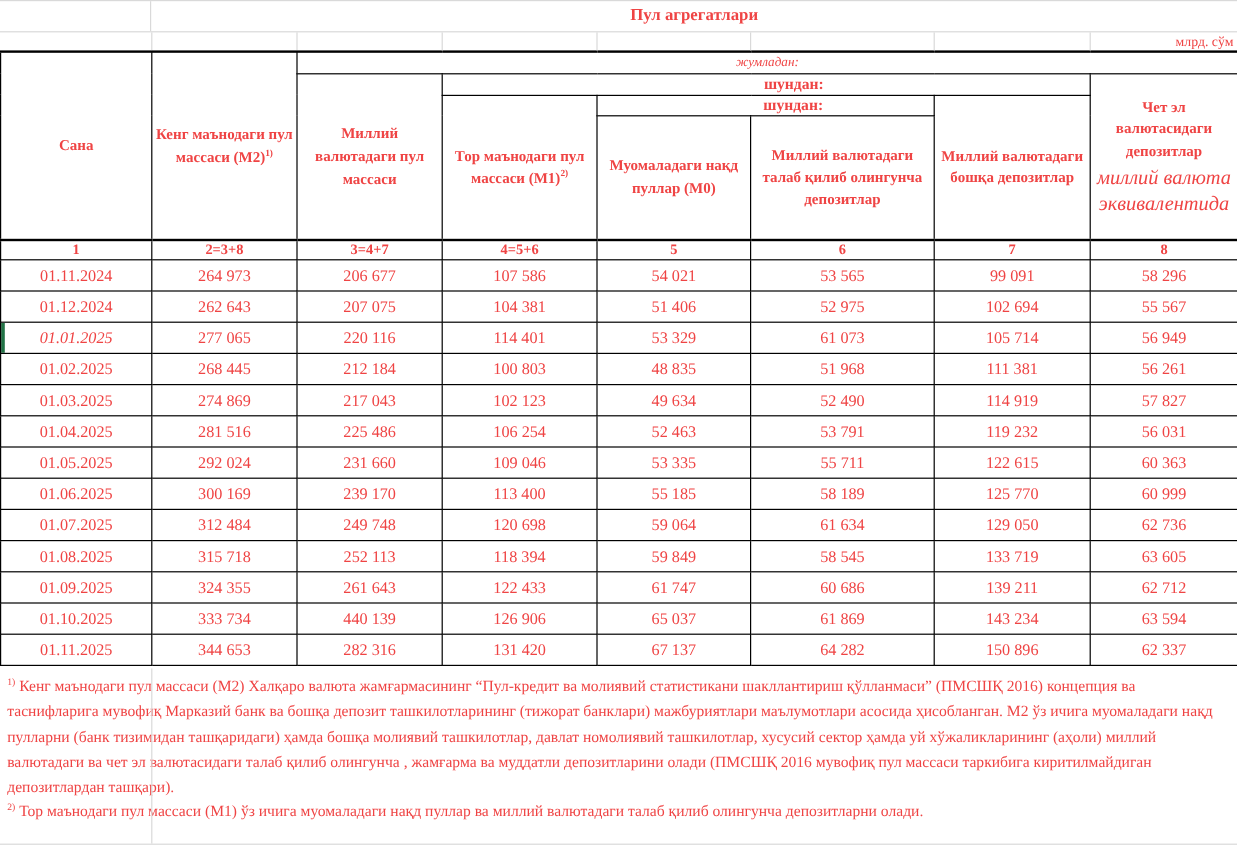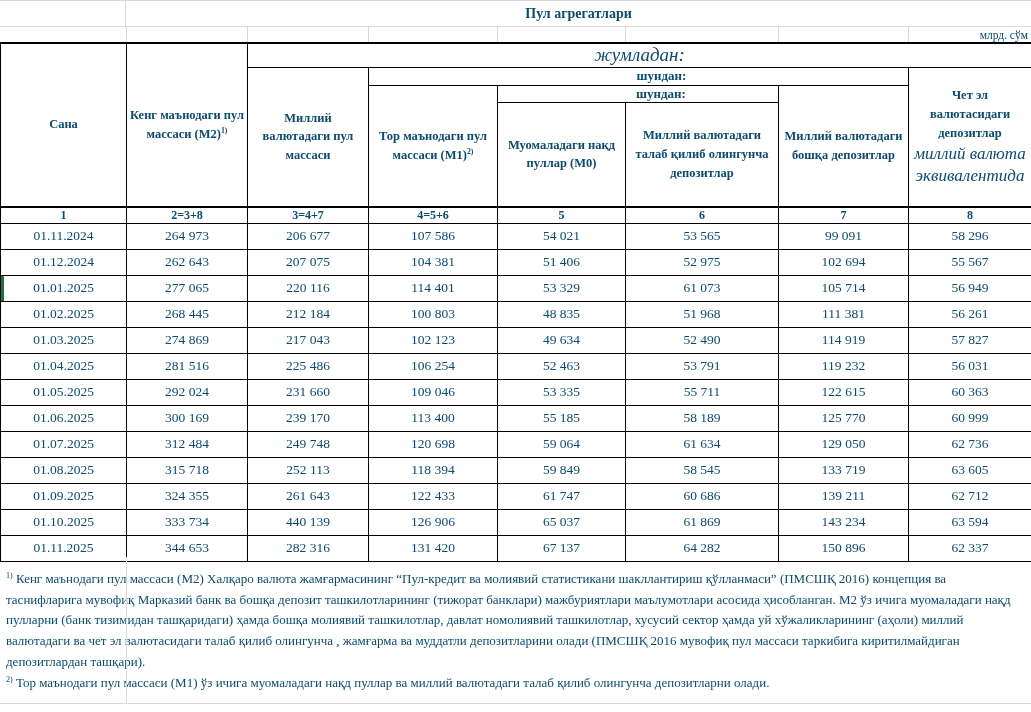--- a/index.html
+++ b/index.html
@@ -1,42 +1,42 @@
 <!DOCTYPE html>
 <html><head>
 <meta charset="utf-8">
 <style>
   * { margin:0; padding:0; box-sizing:border-box; }
   html,body { background:#ffffff; }
   .page {
     position:relative; width:1031px; height:712px; background:#fff;
-    font-family:"Liberation Serif","DejaVu Serif",serif; color:#0c4a6e; overflow:hidden;
+    font-family:"Liberation Serif","DejaVu Serif",serif; color:#ef4444; overflow:hidden;
   }
   
   .title-row { display:flex; height:26px; border-top:1px solid #d9d9d9; }
   .title-spacer { width:126px; border-right:1px solid #d9d9d9; }
   .title { flex:1; text-align:center; font-weight:bold; font-size:14px; line-height:25px; }
   .unit-row {
     display:grid; grid-template-columns:126px 121px 121px 129px 128px 153px 130px 123px;
     height:16px; border-top:1px solid #d9d9d9;font-family:Liberation Serif, serif;
   }
   .unit-row .u { border-left:1px solid #d9d9d9; }
   .unit-row .u.first { border-left:none; }
   .unit-row .u.last { display:flex; align-items:center; justify-content:flex-end; padding-right:3px; font-size:11.5px; }
   
   table { border-collapse:collapse; table-layout:fixed; width:1031px; border:1px solid #000; border-top:2px solid #000; }
   th, td { border:1px solid #000; text-align:center; vertical-align:middle; padding:1px 2px; overflow:hidden; }
   thead th { font-size:12.5px; line-height:1.5; font-weight:bold; }
   .r1 { height:18px; } .r2 { height:18px; } .r3 { height:17px; } .r4 { height:104px; }
-  .lbl-jum { font-weight:normal; font-style:italic; font-size:19px; line-height:1.1;margin-top:22px; }
+  .lbl-jum { font-weight:normal; font-style:italic; font-size:11px; line-height:1.1;margin-top:22px; }
   .lbl-shun { font-size:13px; line-height:1.1;padding-left:48px; }
   .h-note { font-weight:normal; font-style:italic; font-size:17px; line-height:1.3; margin-top:1px; }
   .r-num td { font-weight:bold; font-size:12px; height:16px; line-height:1.1; border-top:2px solid #000; }
   tbody td { font-size:13.5px; height:26px; }
-  tbody tr.marked td:first-child { box-shadow:inset 3px 0 0 #217346; }
+  tbody tr.marked td:first-child { box-shadow:inset 3px 0 0 #217346;font-style:italic; }
   sup { font-size:0.62em; vertical-align:super; }
   
   .fn-block { padding:7px 8px 0 6px; font-size:13px; line-height:1.6; }
   .fn { margin:0;font-family:Liberation Serif, serif; }
   
   .v-gridline { position:absolute; left:126px; top:557px; width:1px; height:146px; background:#d9d9d9; }
   .h-gridline { position:absolute; left:0; top:703px; width:1031px; height:1px; background:#d9d9d9; }
 </style>
 </head>
 <body>

